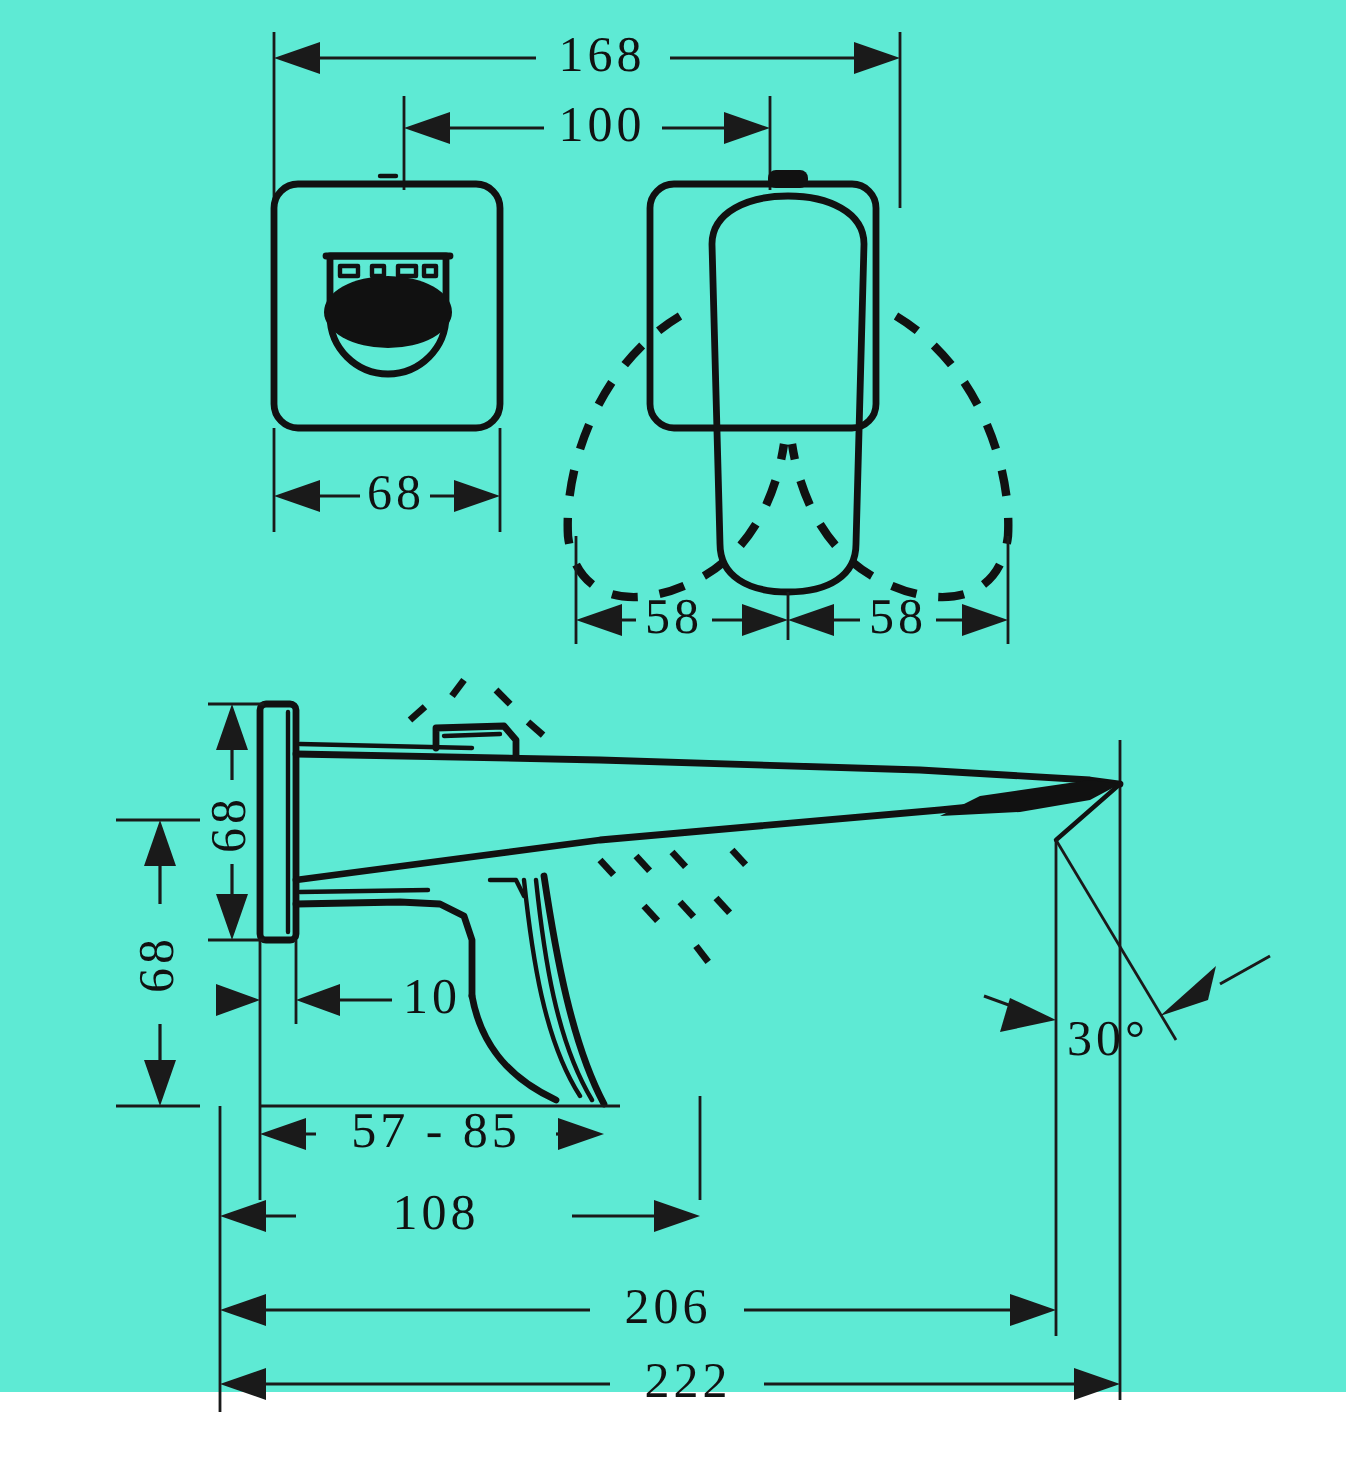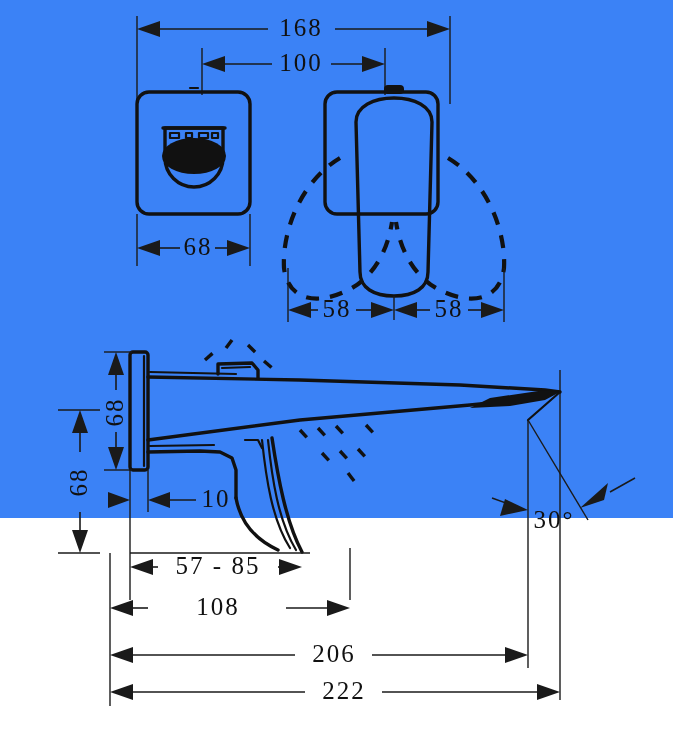--- a/index.html
+++ b/index.html
@@ -6,22 +6,22 @@
   html,body{margin:0;padding:0;background:#ffffff;}
   body{
     font-family:"Liberation Serif", serif;
     width:673px; height:734px;
     overflow:hidden;
     position:relative;
   }
   #drawing-root{
     position:relative;
     width:673px;
-    height:518px;
-    background:#3b82f6;
+    height:696px;
+    background:#5eead4;
   }
   svg#tech-drawing{
     display:block;
     width:673px;
     height:734px;
   }
   .dim-text{
     font-family:"Liberation Serif", serif;
     font-size:25px;
     fill:#111111;

